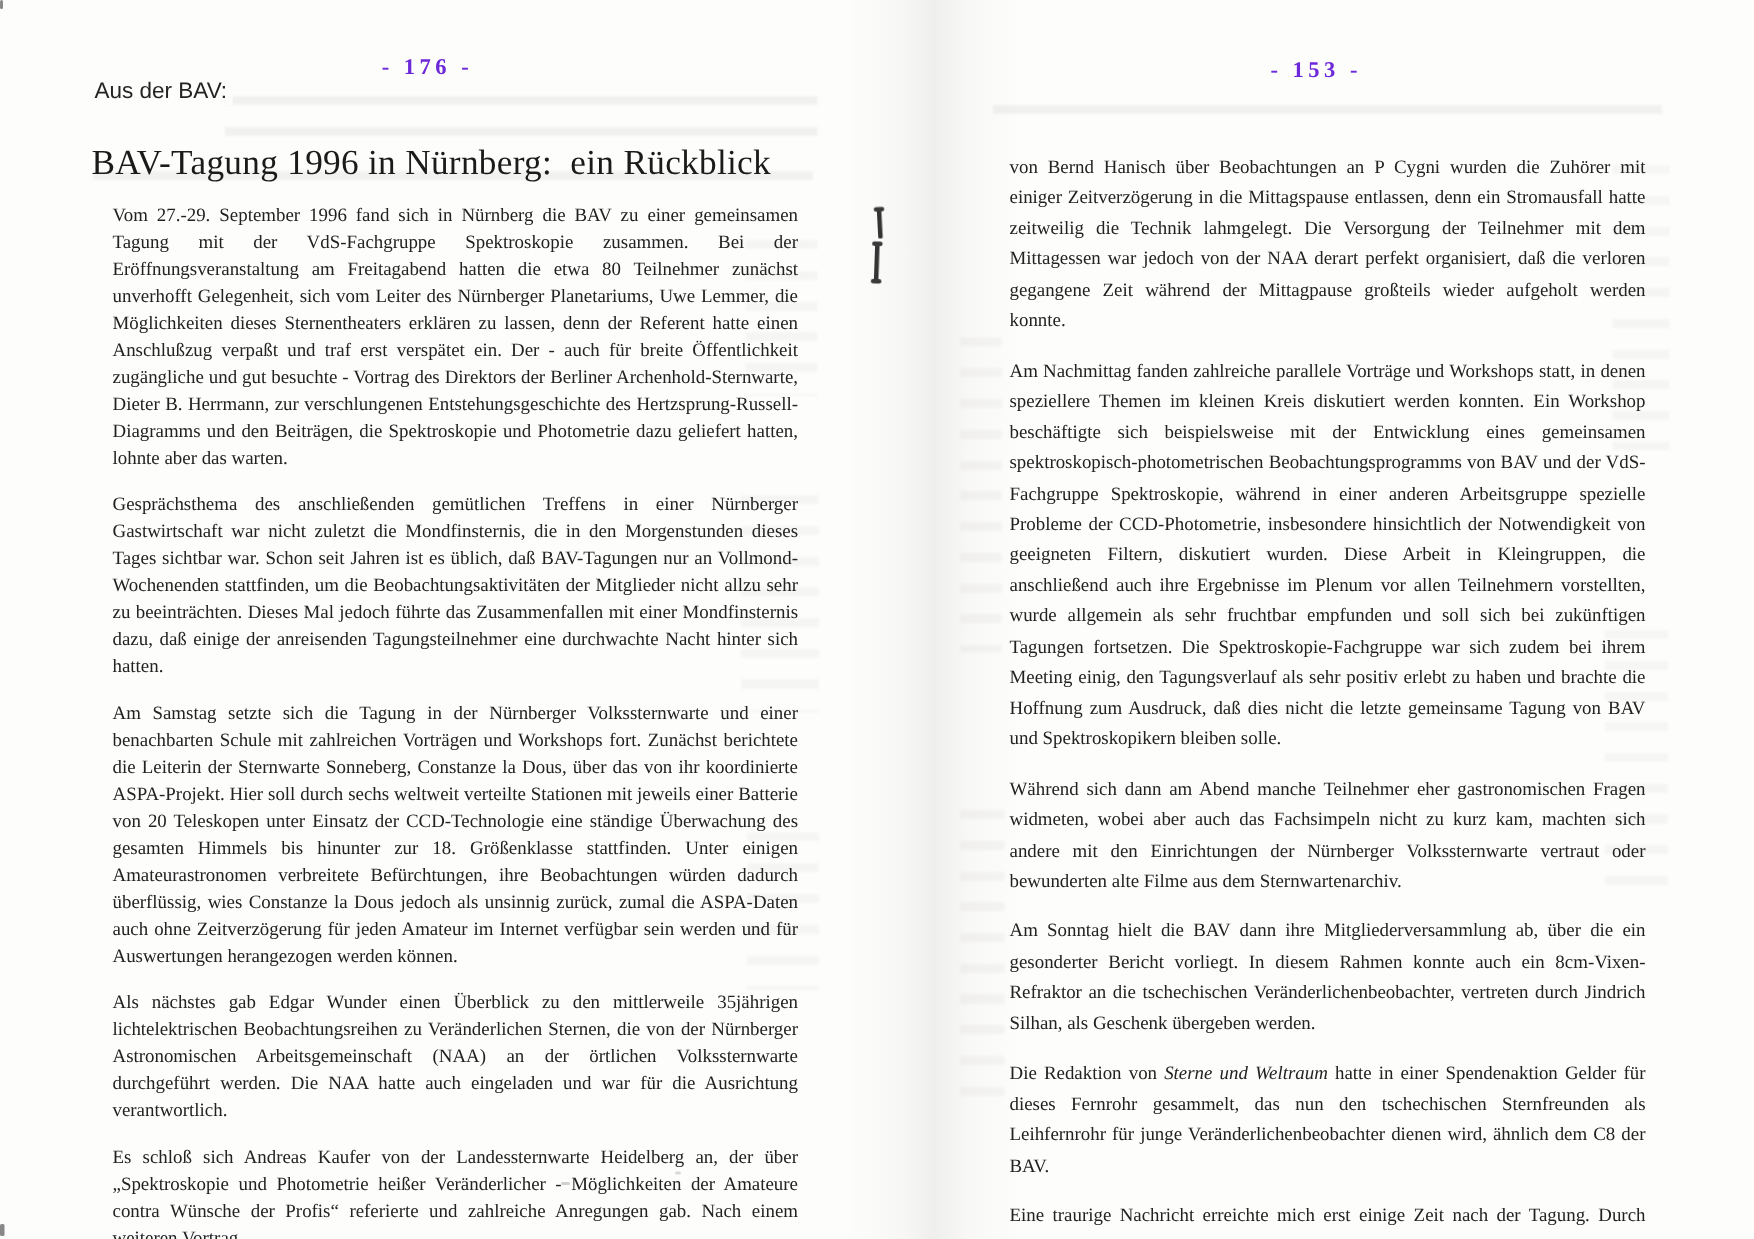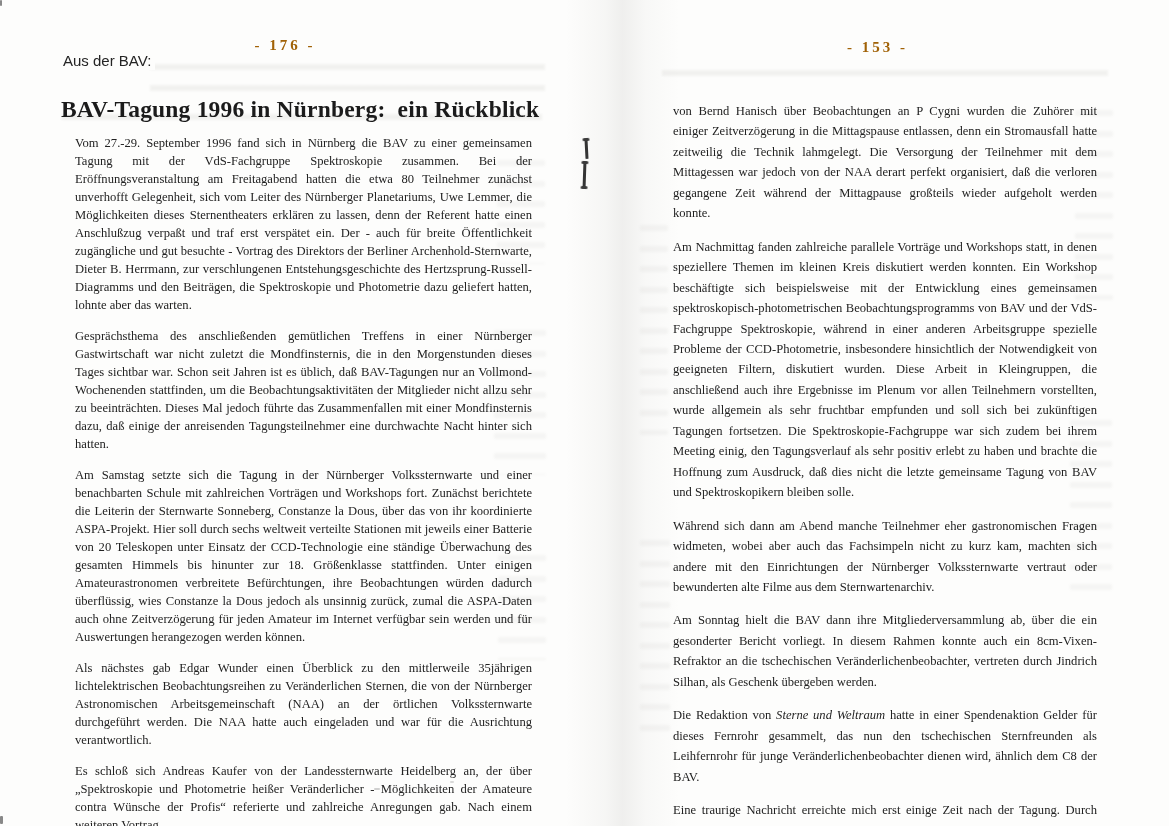--- a/index.html
+++ b/index.html
@@ -42,31 +42,31 @@
   .ghost{
     position:absolute;pointer-events:none;opacity:.55;filter:blur(0.8px);
     background:repeating-linear-gradient(to bottom,
       rgba(150,148,140,0.20) 0px, rgba(150,148,140,0.20) 6px,
       rgba(0,0,0,0) 6px, rgba(0,0,0,0) 20.5px);
   }
   .ghost.light{opacity:.35;}
 
   .page-number{
     position:absolute;font-size:15px;font-weight:bold;letter-spacing:3px;
-    color:#a16207;text-align:center;white-space:pre;
+    color:#6d28d9;text-align:center;white-space:pre;
   }
   .kicker{
     position:absolute;left:63px;top:51px;
     font-family:"Liberation Sans","DejaVu Sans",sans-serif;
     font-weight:normal;font-size:15px;color:#242424;
     background:var(--paper);padding:1px 4px 1px 0;
   }
   .article-title{
     position:absolute;left:61px;top:80px;width:500px;
-    font-size:23.5px;font-weight:bold;color:#1b1b1b;
+    font-size:23.5px;font-weight:normal;color:#1b1b1b;
     white-space:pre-wrap;letter-spacing:0.2px;
   }
   .column{position:absolute;font-size:12.6px;color:#222;}
   .column p{
     margin:13px;text-align:justify;text-justify:inter-word;
     hyphens:none;-webkit-hyphens:none;
   }
   .col-left{left:62px;top:121px;width:483px;line-height:18px;}
   .col-right{left:660px;top:88px;width:450px;line-height:20.45px;}
   .col-right em{font-style:italic;}

